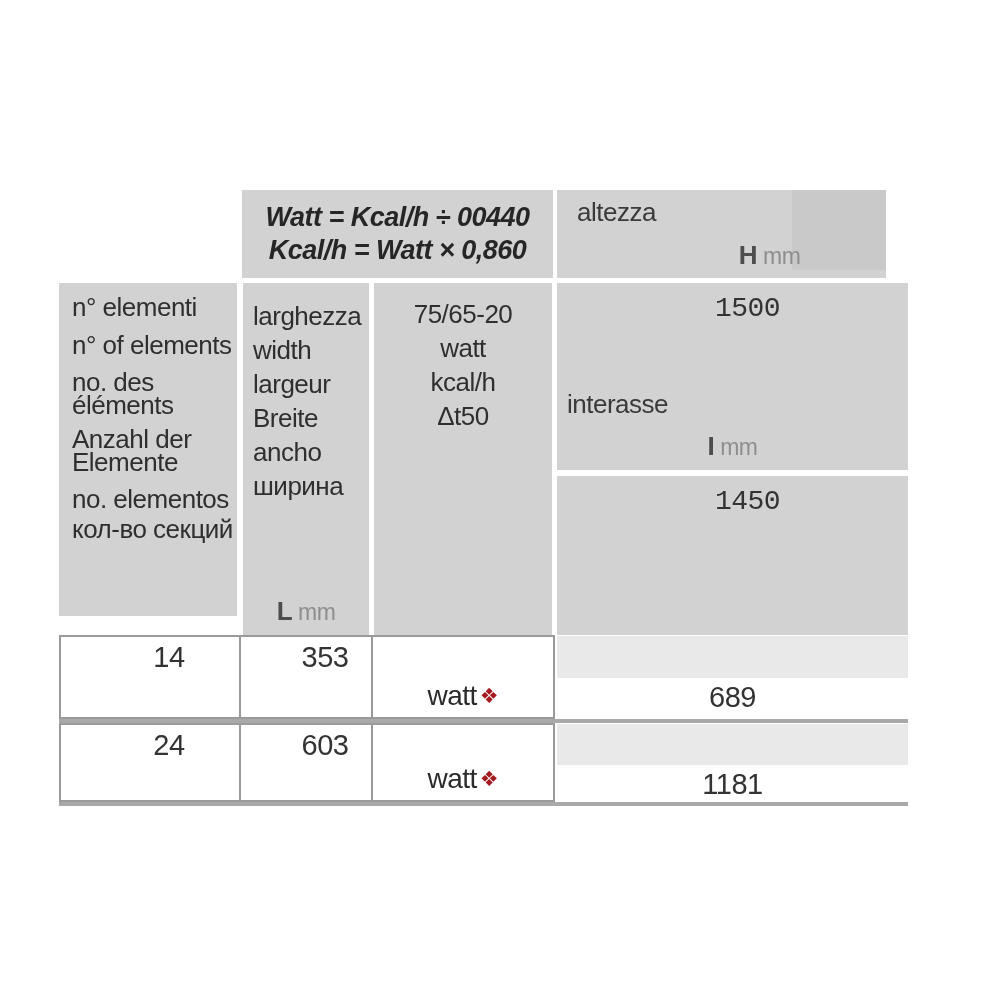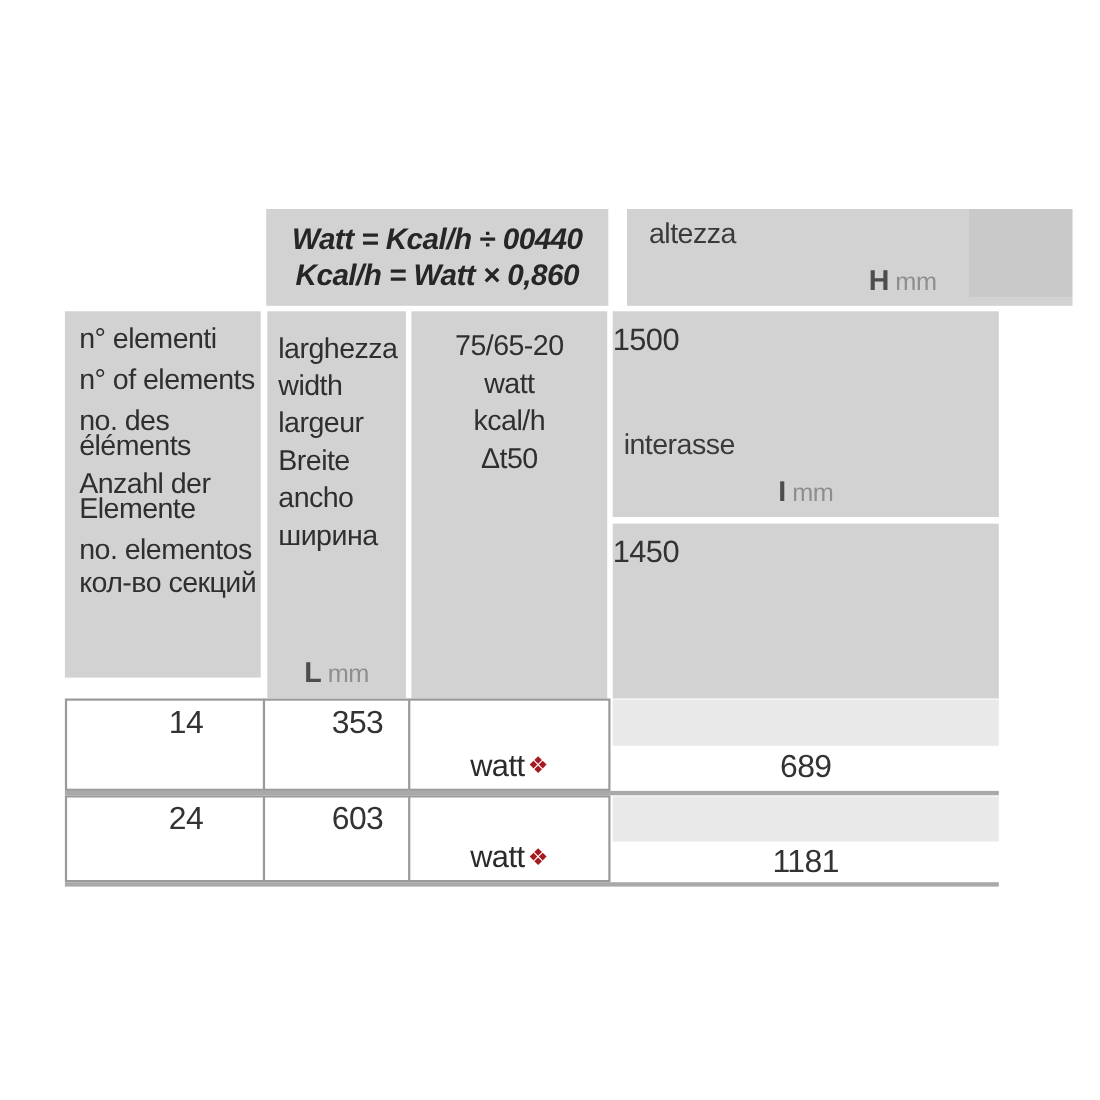--- a/index.html
+++ b/index.html
@@ -7,21 +7,21 @@
     position:relative;width:1000px;height:1000px;background:#ffffff;overflow:hidden;
     font-family:"Liberation Sans","DejaVu Sans",sans-serif;
     color:#2f2f2f;letter-spacing:-0.5px;
   }
   .blk{position:absolute;background:#d2d2d2;}
   
   .formula-blk{left:242px;top:190px;width:311px;height:88px;
     display:flex;flex-direction:column;justify-content:center;align-items:center;}
   .formula-blk div{font-size:27px;font-weight:bold;font-style:italic;line-height:33px;color:#262626;}
   
-  .altezza-blk{left:570px;top:190px;width:405px;height:88px;}
+  .altezza-blk{left:557px;top:190px;width:329px;height:88px;}
   .shade{position:absolute;right:0;top:0;width:94px;height:80px;background:rgba(0,0,0,0.04);}
   .side-label{position:absolute;font-size:26px;color:#3a3a3a;}
   .altezza-lbl{left:20px;top:7px;}
   .sym-row{position:absolute;left:0;width:100%;text-align:center;}
   .sym-row .sym{font-size:26px;font-weight:bold;color:#4d4d4d;}
   .sym-row .unit{font-size:23px;color:#8e8e8e;margin-left:6px;}
   .sym-bottom{bottom:7px;margin-left:48px;}
   
   .col1-hdr{left:59px;top:283px;width:178px;height:333px;padding:13px 0 0 13px;box-sizing:border-box;}
   .col1-hdr div{font-size:26px;line-height:23px;}
@@ -30,21 +30,21 @@
   .col1-hdr div:nth-child(5){margin-top:11px;}
   .col1-hdr div:nth-child(7){margin-top:14px;}
   .col1-hdr div:nth-child(8){margin-top:7px;}
   .col2-hdr{left:243px;top:283px;width:126px;height:352px;padding:16px 0 0 10px;box-sizing:border-box;}
   .col2-hdr .line{font-size:26px;line-height:34px;}
   .col3-hdr{left:374px;top:283px;width:178px;height:450px;padding-top:14px;box-sizing:border-box;text-align:center;}
   .col3-hdr div{font-size:26px;line-height:34px;}
   
   .right-up{left:557px;top:283px;width:351px;height:187px;}
   .right-low{left:557px;top:476px;width:351px;height:159px;}
-  .center-val{position:absolute;left:0;width:100%;font-size:28px;color:#333;}
+  .center-val{position:absolute;left:15px;width:100%;text-align:center;font-size:28px;color:#333;font-family:Liberation Mono, monospace;}
   .val-top{top:10px;}
   .inter-lbl{left:10px;top:106px;}
   
   .cell{position:absolute;background:#fff;border:2px solid #9a9a9a;box-sizing:border-box;
     display:flex;justify-content:center;font-size:29px;color:#333;}
   .cell.top-align{align-items:flex-start;padding-top:4px;padding-left:38px;}
   .cell.bottom-align{align-items:flex-end;padding-bottom:5px;}
   .r1{top:635px;height:84px;}
   .r2{top:723px;height:79px;}
   .c1{left:59px;width:182px;}

